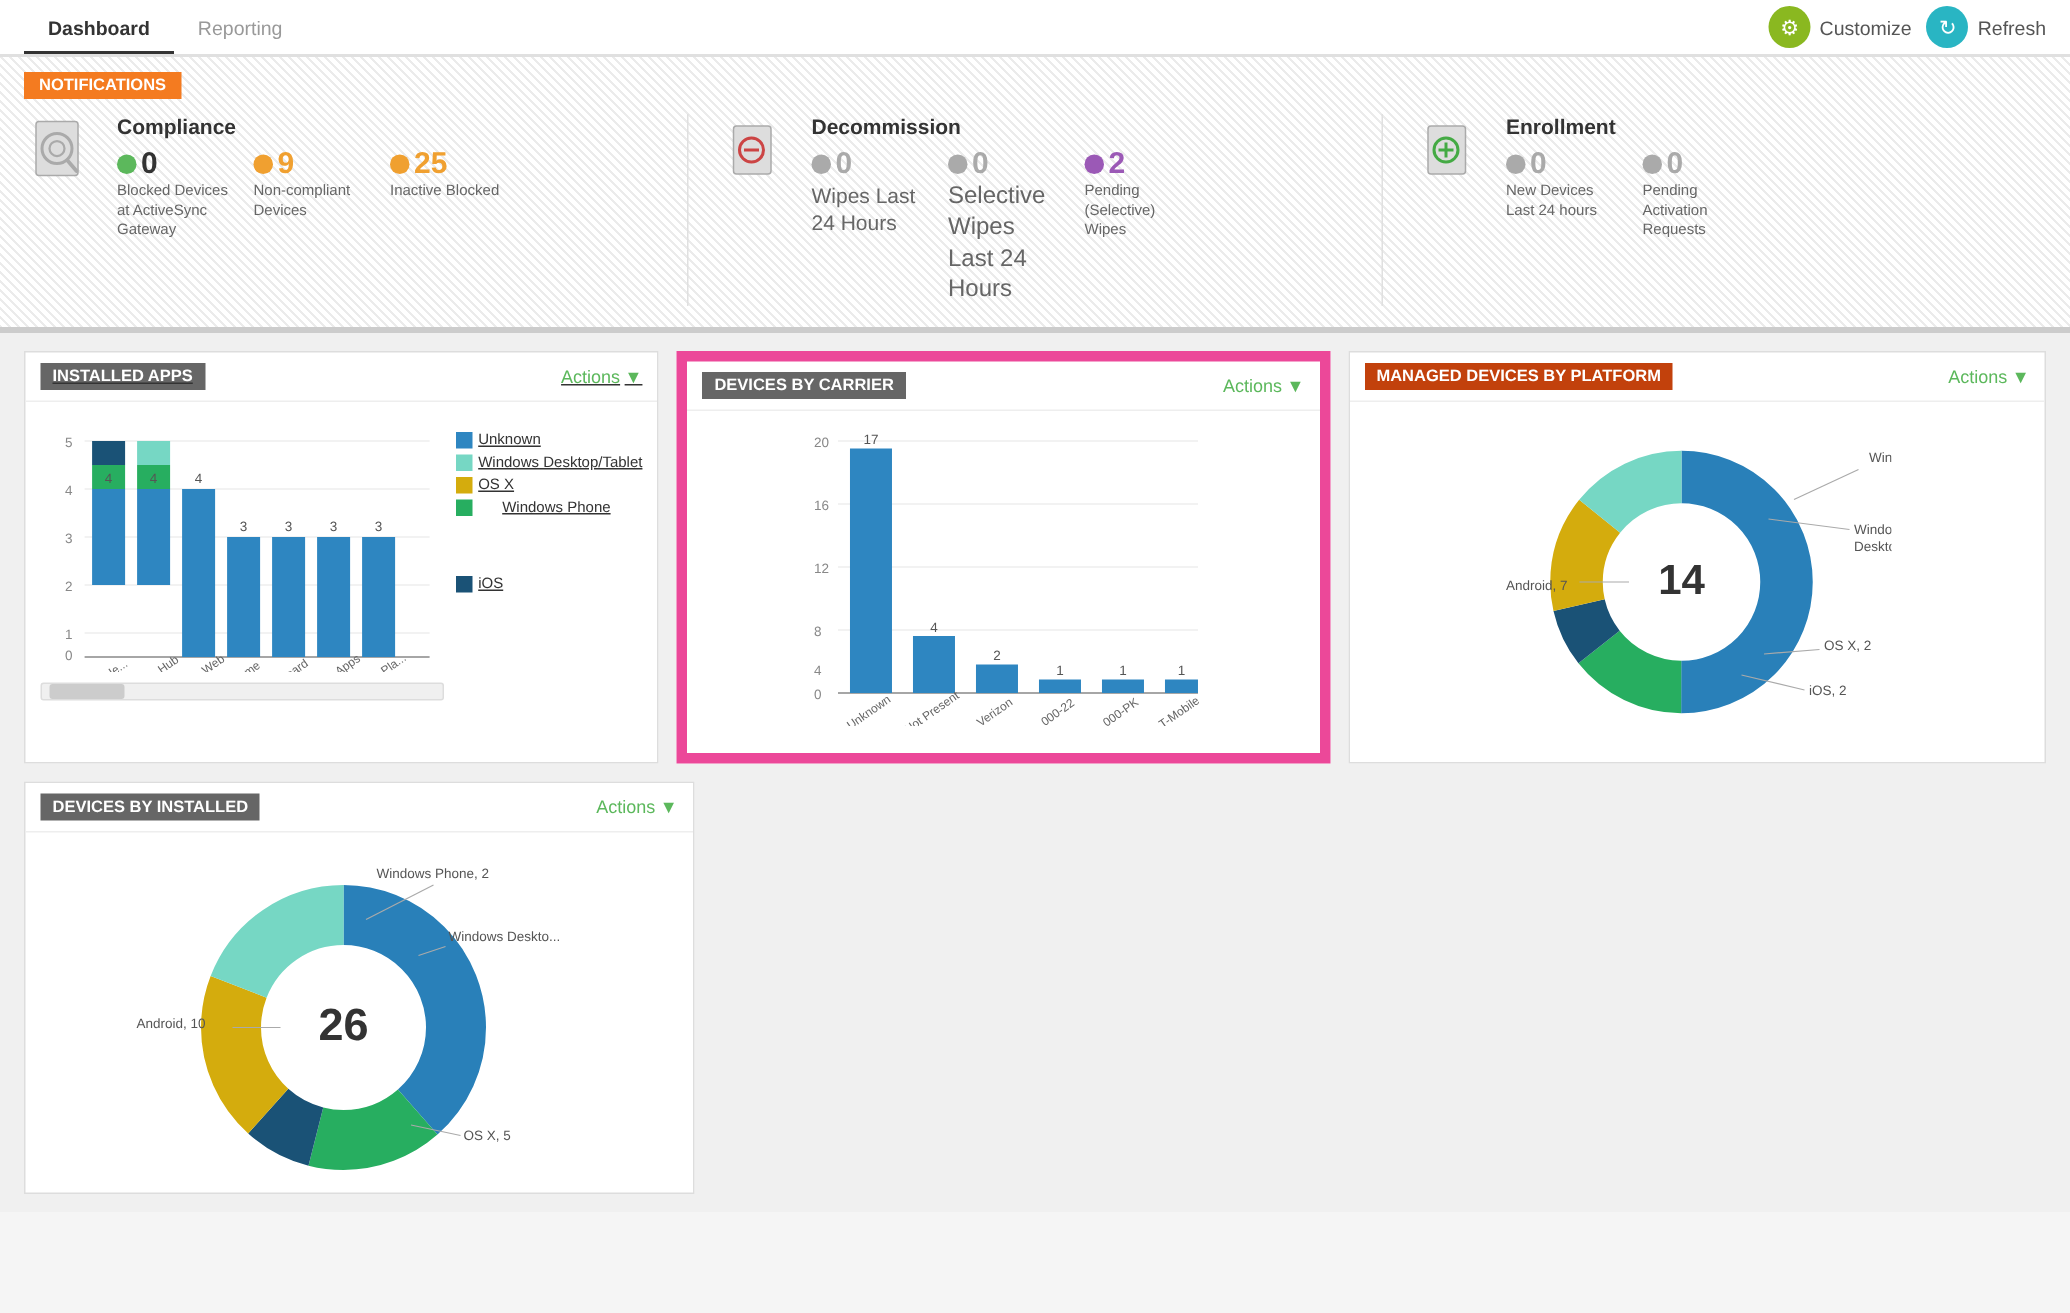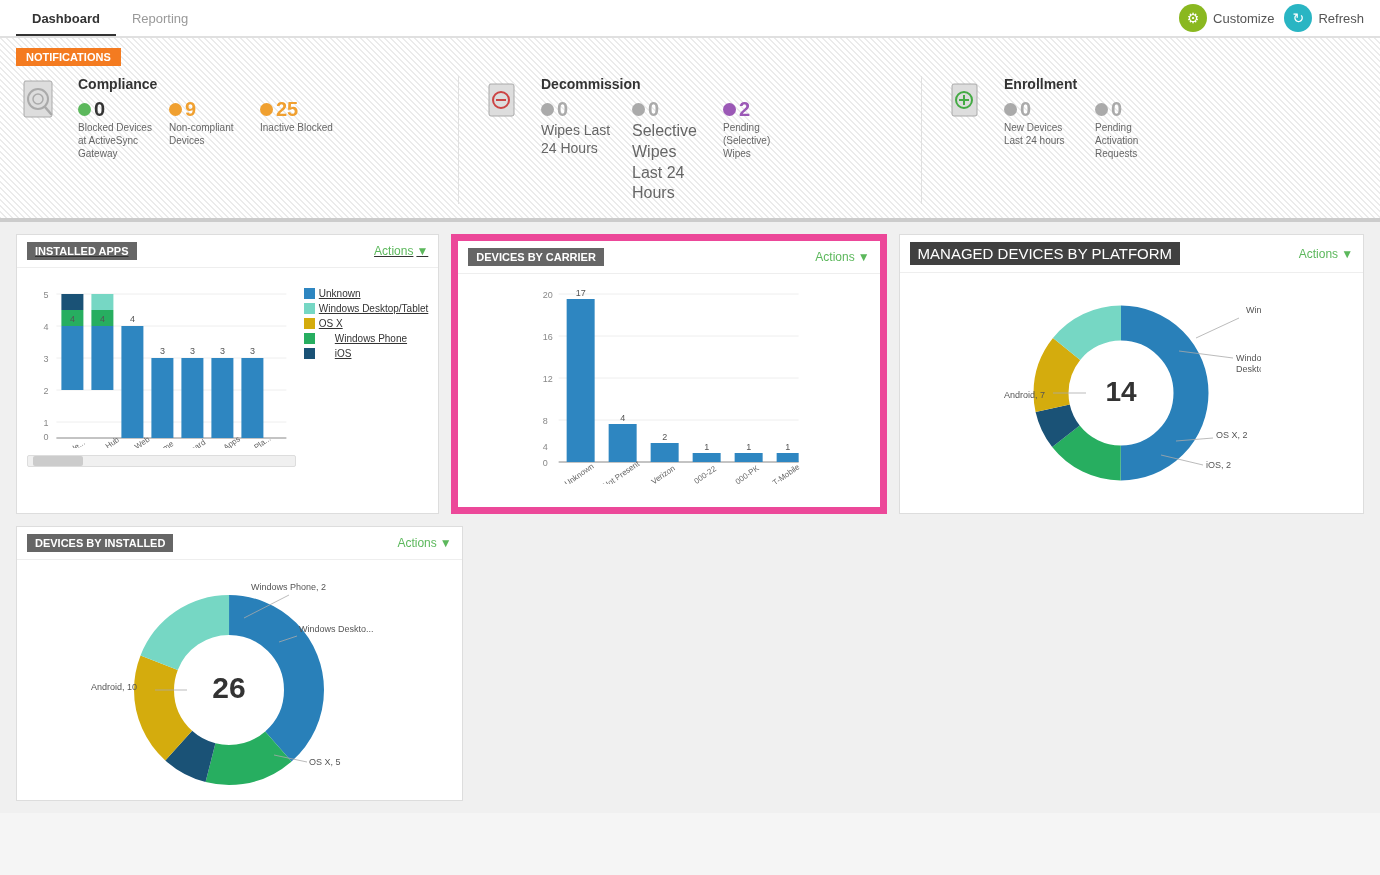--- a/index.html
+++ b/index.html
@@ -214,21 +214,21 @@
                   <span>Windows Desktop/Tablet</span>
                 </div>
               <div style="display:flex;align-items:center;gap:4px;">
                   <span style="width:11px;height:11px;background:#d4ac0d;display:inline-block;"></span>
                   <span>OS X</span>
                 </div>
               <div style="display:flex;align-items:flex-end;gap:20px;">
                   <span style="width:11px;height:11px;background:#27ae60;display:inline-block;"></span>
                   <span>Windows Phone</span>
                 </div>
-              <div style="display:flex;align-items:center;gap:20px;">
+              <div style="display:flex;align-items:center;gap:4px;margin-top:36px;">
                   <span style="width:11px;height:11px;background:#1a5276;display:inline-block;"></span>
                   <span>iOS</span>
                 </div>
             </div>
           </div>
         </div>
       </div>
     </div>
 
     <div style="background:#fff;border:7px solid #ec4899;flex:1;">
@@ -278,21 +278,21 @@
           <text x="136" y="193" font-size="8" fill="#666" text-anchor="middle" transform="rotate(-35 136 193)">Verizon</text>
           <text x="178" y="193" font-size="8" fill="#666" text-anchor="middle" transform="rotate(-35 178 193)">000-22</text>
           <text x="220" y="193" font-size="8" fill="#666" text-anchor="middle" transform="rotate(-35 220 193)">000-PK</text>
           <text x="259" y="193" font-size="8" fill="#666" text-anchor="middle" transform="rotate(-35 259 193)">T-Mobile</text>
         </svg>
       </div>
     </div>
 
     <div style="background:#fff;border:1px solid #ddd;flex:1.1;">
       <div style="display:flex;align-items:center;justify-content:space-between;padding:7px 10px;border-bottom:1px solid #eee;">
-        <span style="background:#404040;color:#fff;font-weight:normal;font-size:15px;padding:3px 8px;">MANAGED DEVICES BY PLATFORM</span>
+        <span style="background:#c2410c;color:#fff;font-weight:bold;font-size:11px;padding:3px 8px;">MANAGED DEVICES BY PLATFORM</span>
         <button style="color:#5cb85c;font-size:12px;cursor:pointer;background:none;border:none;display:flex;align-items:center;gap:3px;">
           <span>Actions</span>
           <span>▼</span>
         </button>
       </div>
       <div style="padding:10px; display:flex; justify-content:center;">
         <div style="position:relative; width:260px; height:220px;">
           <svg viewBox="0 0 260 220" width="260" height="220">
 
             <circle cx="120" cy="110" r="70" fill="none" stroke="#2980b9" stroke-width="35" stroke-dasharray="219.9 219.9" stroke-dashoffset="0" transform="rotate(-90 120 110)"></circle>

